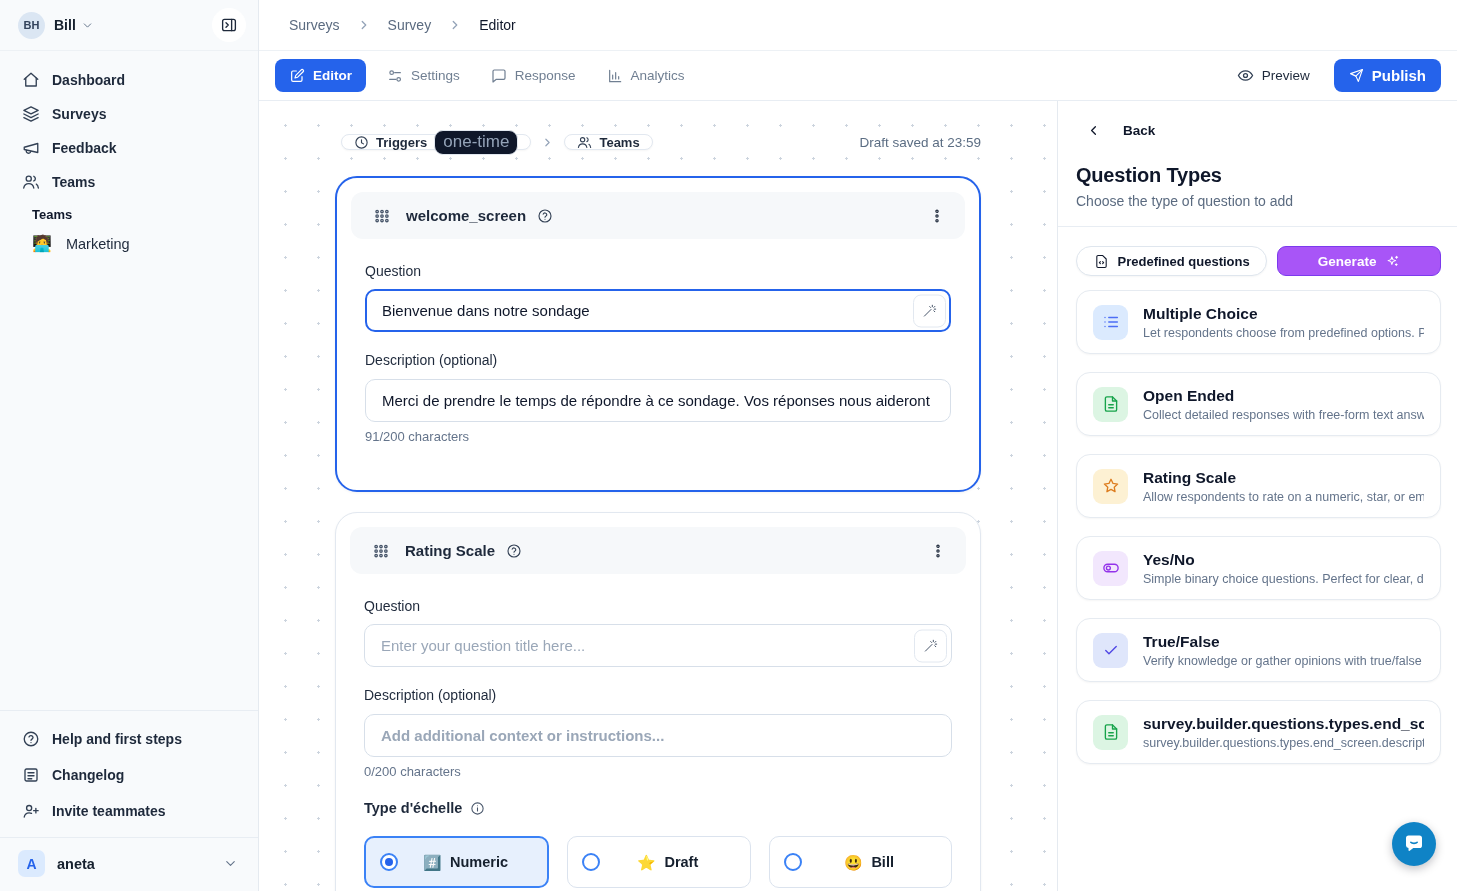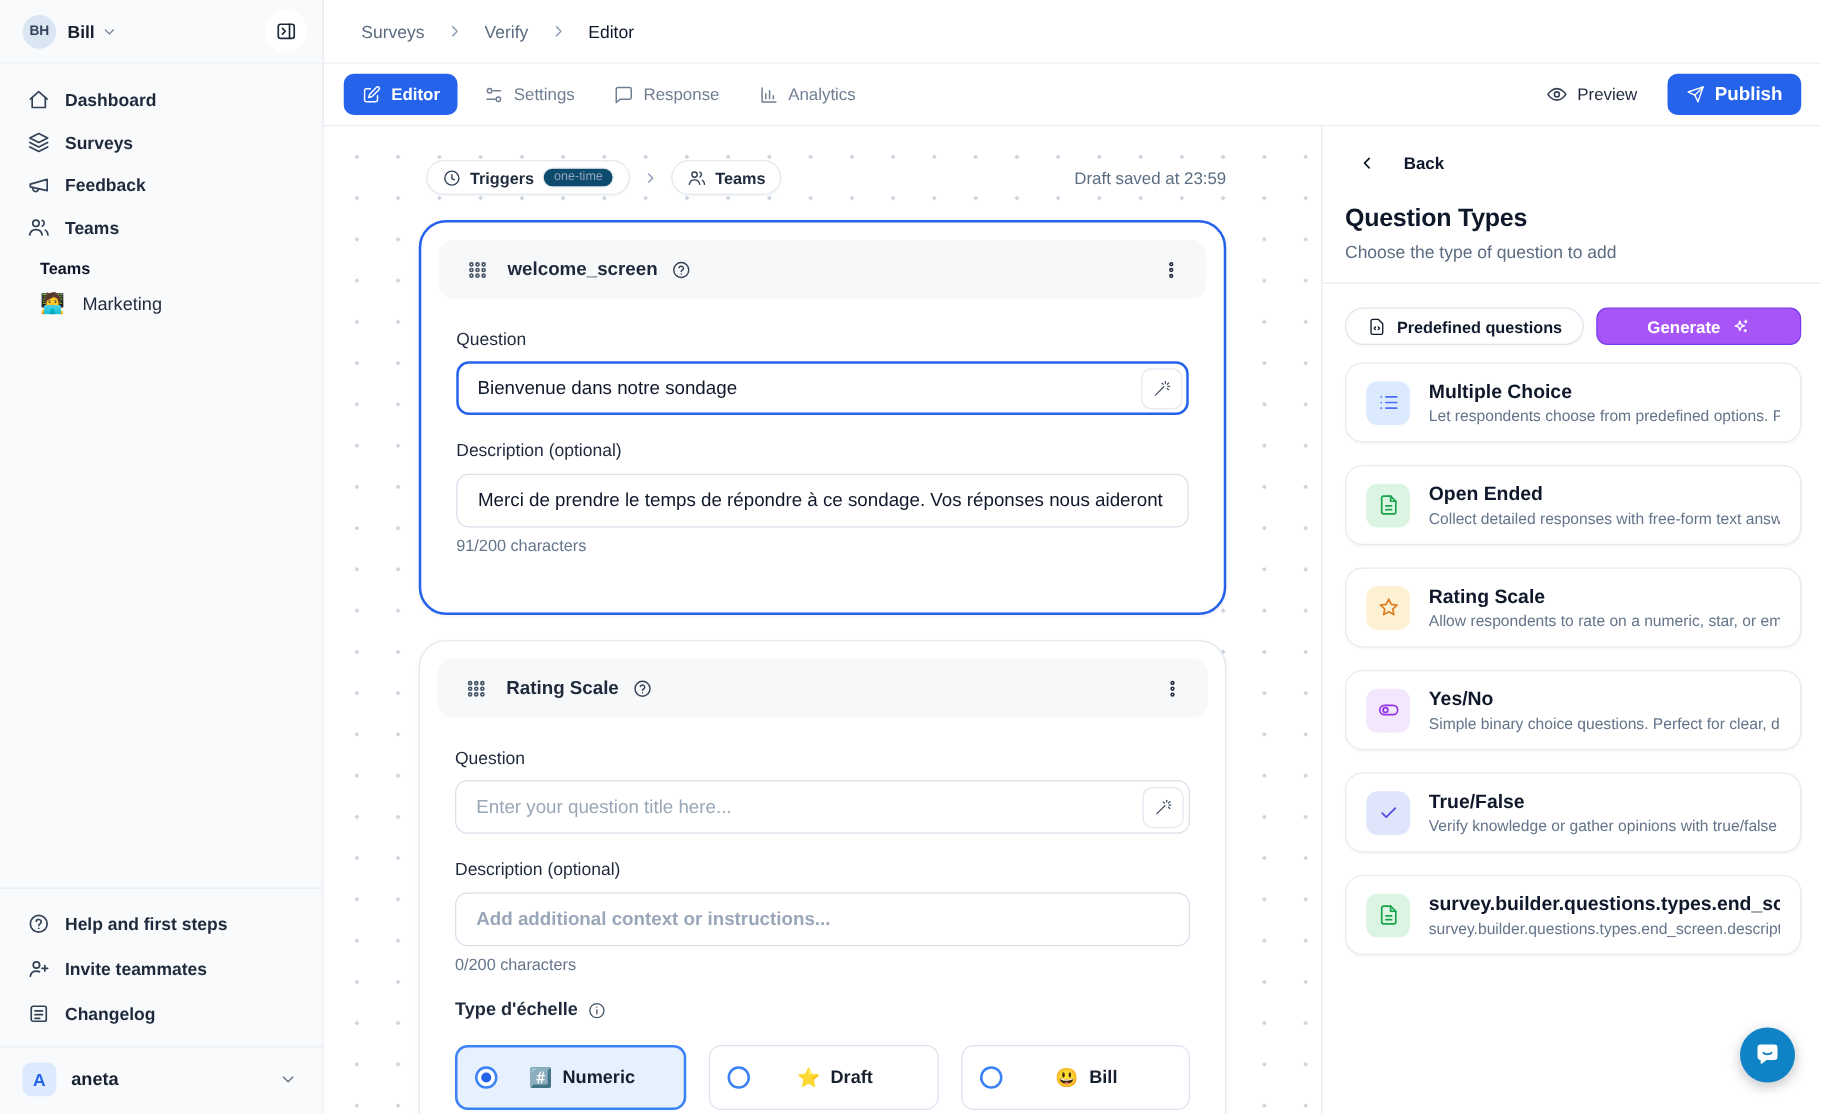--- a/index.html
+++ b/index.html
@@ -48,23 +48,23 @@
   .btn-primary .ic { width:15px; height:15px; }
 
   .workarea { flex:1; display:flex; min-height:0; }
 
   
   .canvas { flex:1; min-width:0; overflow:hidden; background-color:#fff;
     background-image:radial-gradient(circle, #ccd4de 1.3px, transparent 1.4px);
     background-size:33px 33px; background-position:10px 8px; padding-top:27px; }
   .canvas-inner { width:646px; margin:0 auto; }
   .chips-row { display:flex; align-items:center; height:28px; padding-left:6px; }
-  .chip { display:flex; align-items:center; gap:7px; background:#fff; border:1px solid #e2e8f0; border-radius:15px; height:28px; padding:0 12px; font-size:13px; font-weight:600; color:#1e293b; cursor:pointer; box-shadow:0 1px 2px rgba(2,6,23,.04); }
+  .chip { display:flex; align-items:center; gap:7px; background:#fff; border:1px solid #e2e8f0; border-radius:15px; height:16px; padding:0 12px; font-size:13px; font-weight:600; color:#1e293b; cursor:pointer; box-shadow:0 1px 2px rgba(2,6,23,.04); }
   .chip .ic { width:15px; height:15px; color:#334155; }
-  .mini-badge { border:1px solid #e2e8f0; border-radius:9px; padding:1px 8px 2px; font-size:10px; font-weight:400; color:#94a3b8; background:#0c4a6e; }
+  .mini-badge { border:1px solid #e2e8f0; border-radius:9px; padding:1px 8px 2px; font-size:17px; font-weight:400; color:#94a3b8; background:#0f172a; }
   .chip-sep { margin:0 10px; color:#94a3b8; }
   .chip-sep .ic { width:13px; height:13px; stroke-width:2.2; }
   .draft-status { margin-left:auto; font-size:13.5px; color:#5b6d83; }
 
   .qcard { margin-top:20px; background:#fff; border:1px solid #e2e8f0; border-radius:22px; box-shadow:0 1px 3px rgba(2,6,23,.05); overflow:hidden; }
   .qcard.selected { border:2px solid #2563eb; }
   .qcard-strip { margin:14px 14px 0; background:#f6f8fa; border-radius:12px; height:47px; display:flex; align-items:center; padding:0 16px 0 22px; cursor:pointer; }
   .grip { color:#475569; margin-right:15px; cursor:grab; }
   .grip .ic { width:18px; height:18px; }
   .qcard-title { font-size:15px; font-weight:600; color:#1e293b; }
@@ -200,38 +200,38 @@
               <circle cx="12" cy="12" r="9"></circle>
               <path d="M9.3 9.2a2.8 2.8 0 0 1 5.4.9c0 1.8-2.7 2.2-2.7 3.7"></path>
               <path d="M12 16.8h.01"></path>
             </svg>
           </span>
         <span>Help and first steps</span>
       </div>
       <div class="nav-item">
         <span>
             <svg class="ic" viewBox="0 0 24 24">
+              <rect x="4" y="4" width="16" height="16" rx="2"></rect>
+              <path d="M8 9h8"></path>
+              <path d="M8 13h8"></path>
+              <path d="M8 17h5"></path>
+            </svg>
+          </span>
+        <span>Changelog</span>
+      </div>
+      <div class="nav-item">
+        <span>
+            <svg class="ic" viewBox="0 0 24 24">
               <circle cx="9.5" cy="8" r="3.4"></circle>
               <path d="M3 20c.6-3.5 3-5.5 6.5-5.5 1.2 0 2.3.2 3.2.7"></path>
               <path d="M18.5 8.5v6"></path>
               <path d="M15.5 11.5h6"></path>
             </svg>
           </span>
         <span>Invite teammates</span>
-      </div>
-      <div class="nav-item">
-        <span>
-            <svg class="ic" viewBox="0 0 24 24">
-              <rect x="4" y="4" width="16" height="16" rx="2"></rect>
-              <path d="M8 9h8"></path>
-              <path d="M8 13h8"></path>
-              <path d="M8 17h5"></path>
-            </svg>
-          </span>
-        <span>Changelog</span>
       </div>
       <div class="org-row">
         <span class="org-avatar">A</span>
         <span class="org-name">aneta</span>
         <span class="org-chev">
             <svg class="ic" width="15" height="15" viewBox="0 0 24 24">
               <path d="m6 9 6 6 6-6"></path>
             </svg>
           </span>
       </div>
@@ -240,21 +240,21 @@
 
   <div class="main">
 
     <div class="topbar">
       <span class="crumb">Surveys</span>
       <span class="crumb-sep">
           <svg class="ic" viewBox="0 0 24 24">
             <path d="m9 6 6 6-6 6"></path>
           </svg>
         </span>
-      <span class="crumb">Verify</span>
+      <span class="crumb">Survey</span>
       <span class="crumb-sep">
           <svg class="ic" viewBox="0 0 24 24">
             <path d="m9 6 6 6-6 6"></path>
           </svg>
         </span>
       <span class="crumb current">Editor</span>
     </div>
 
     <div class="toolbar">
       <button class="tab-active">

